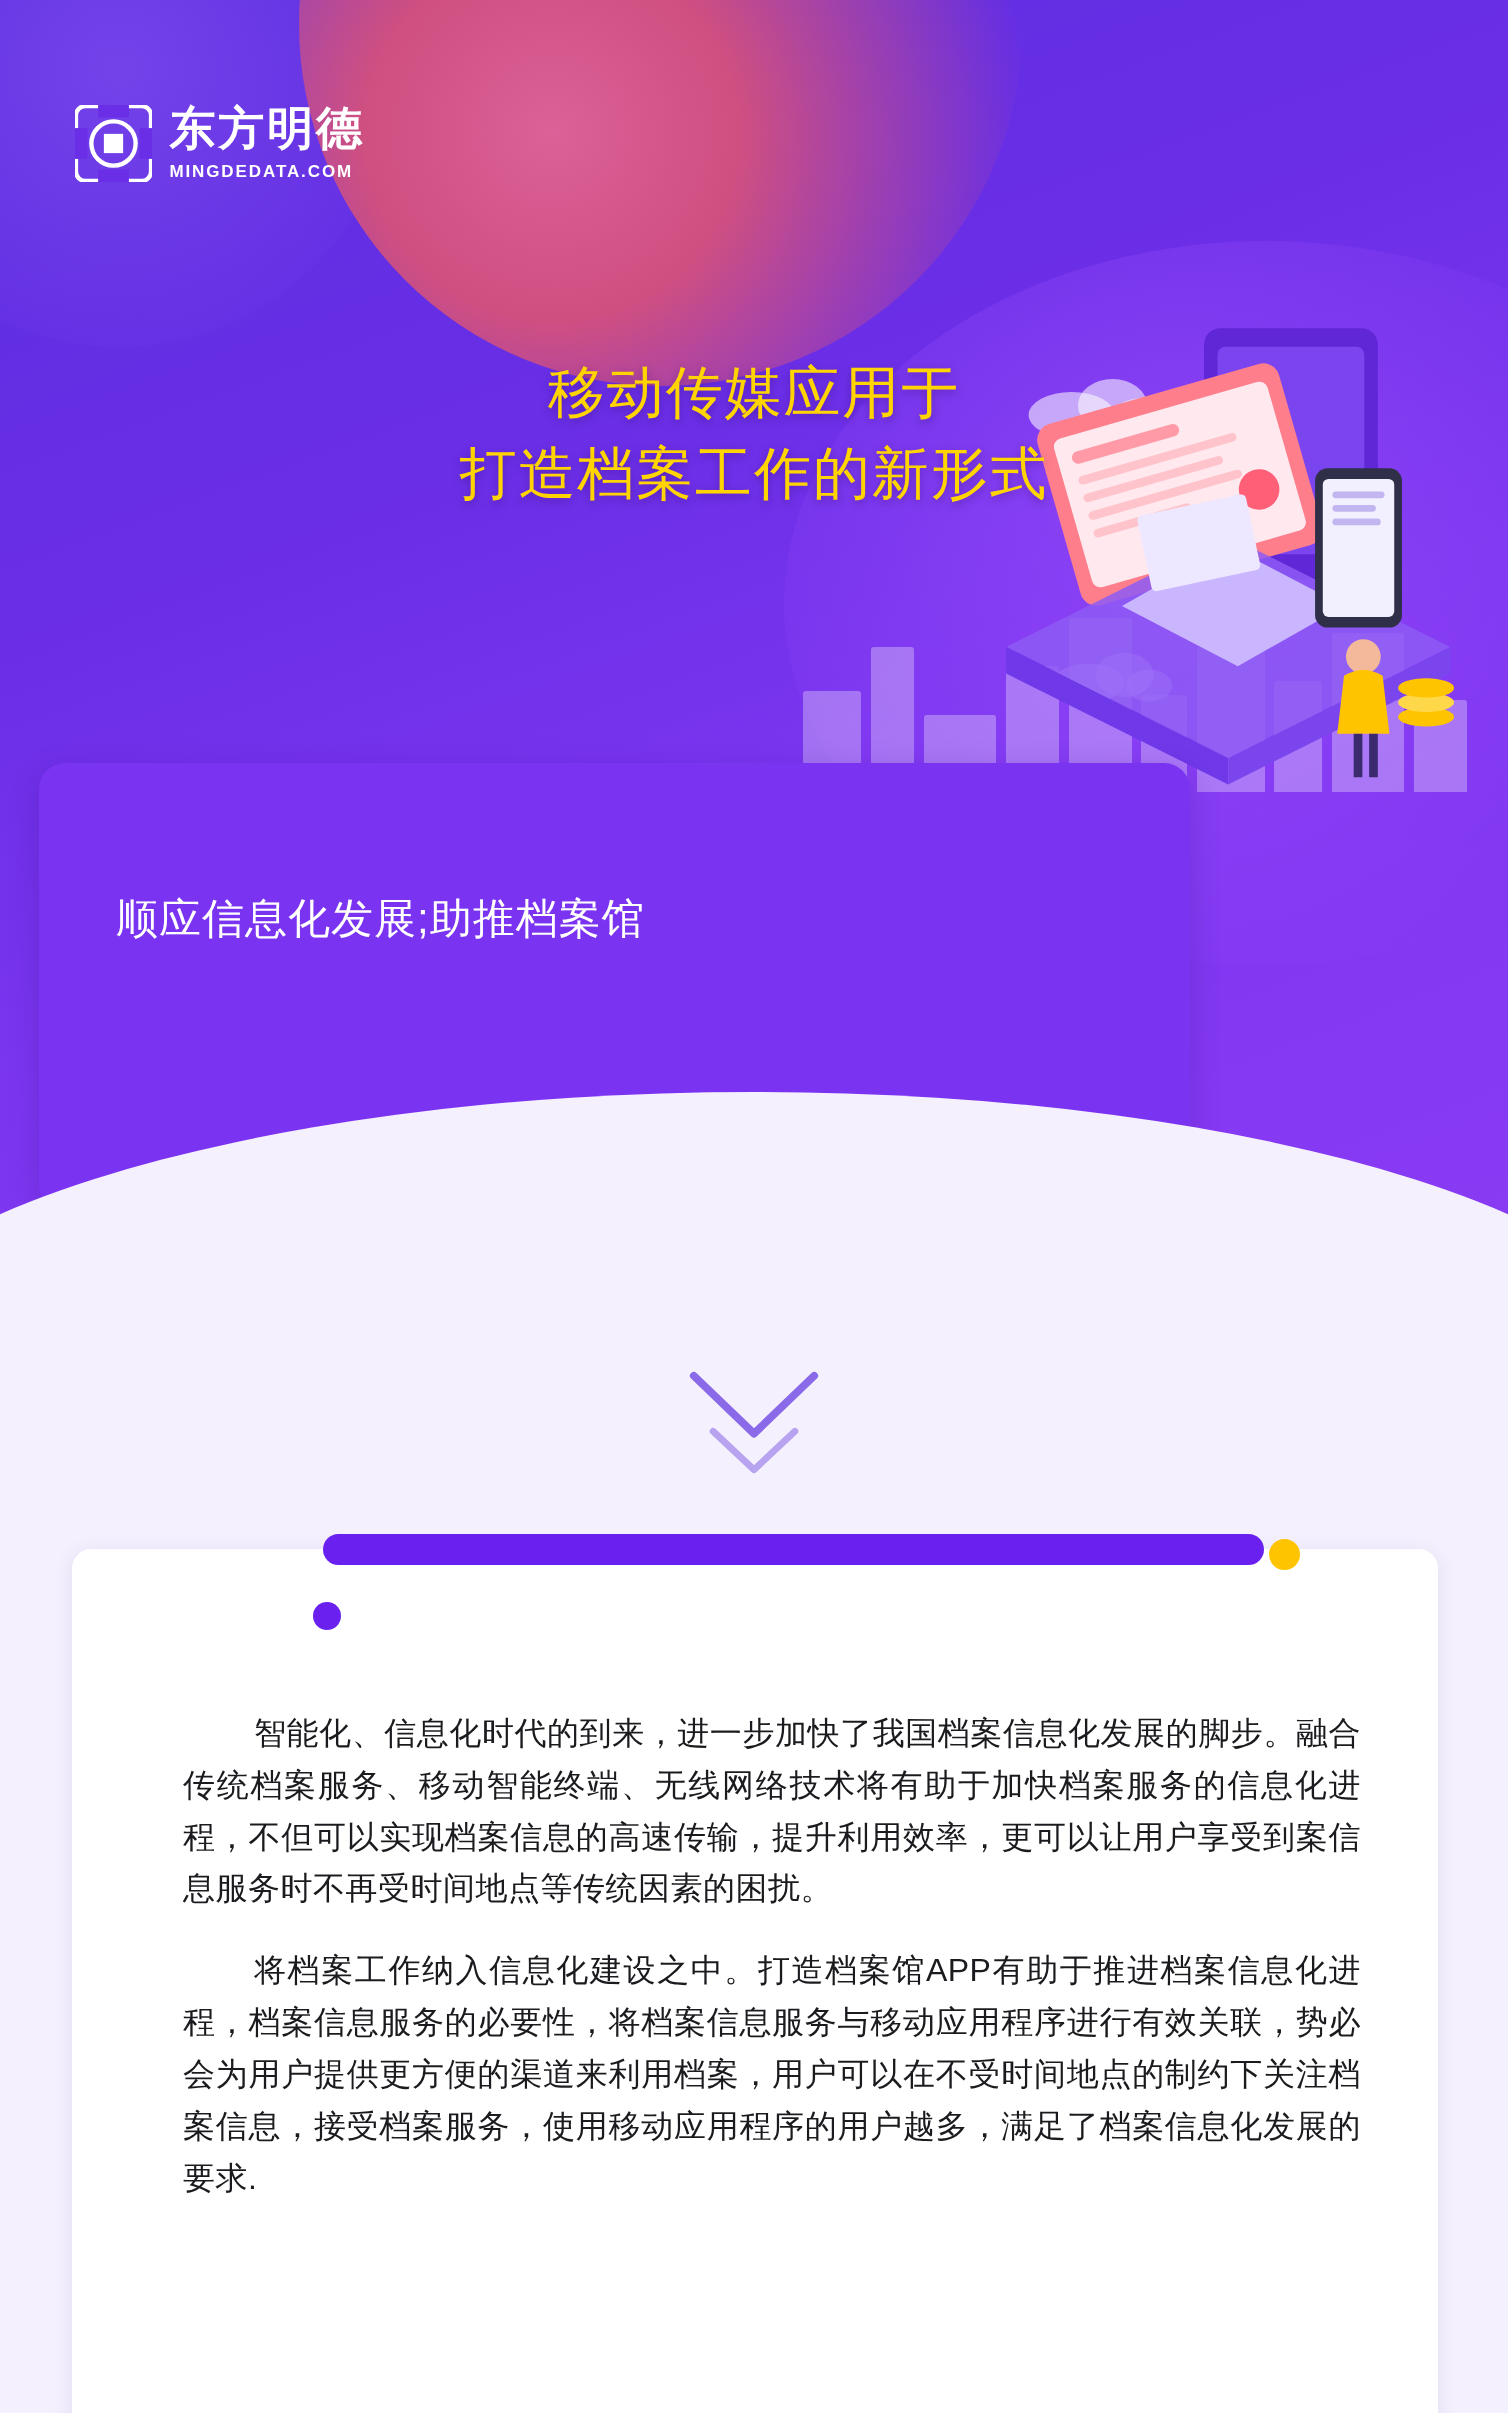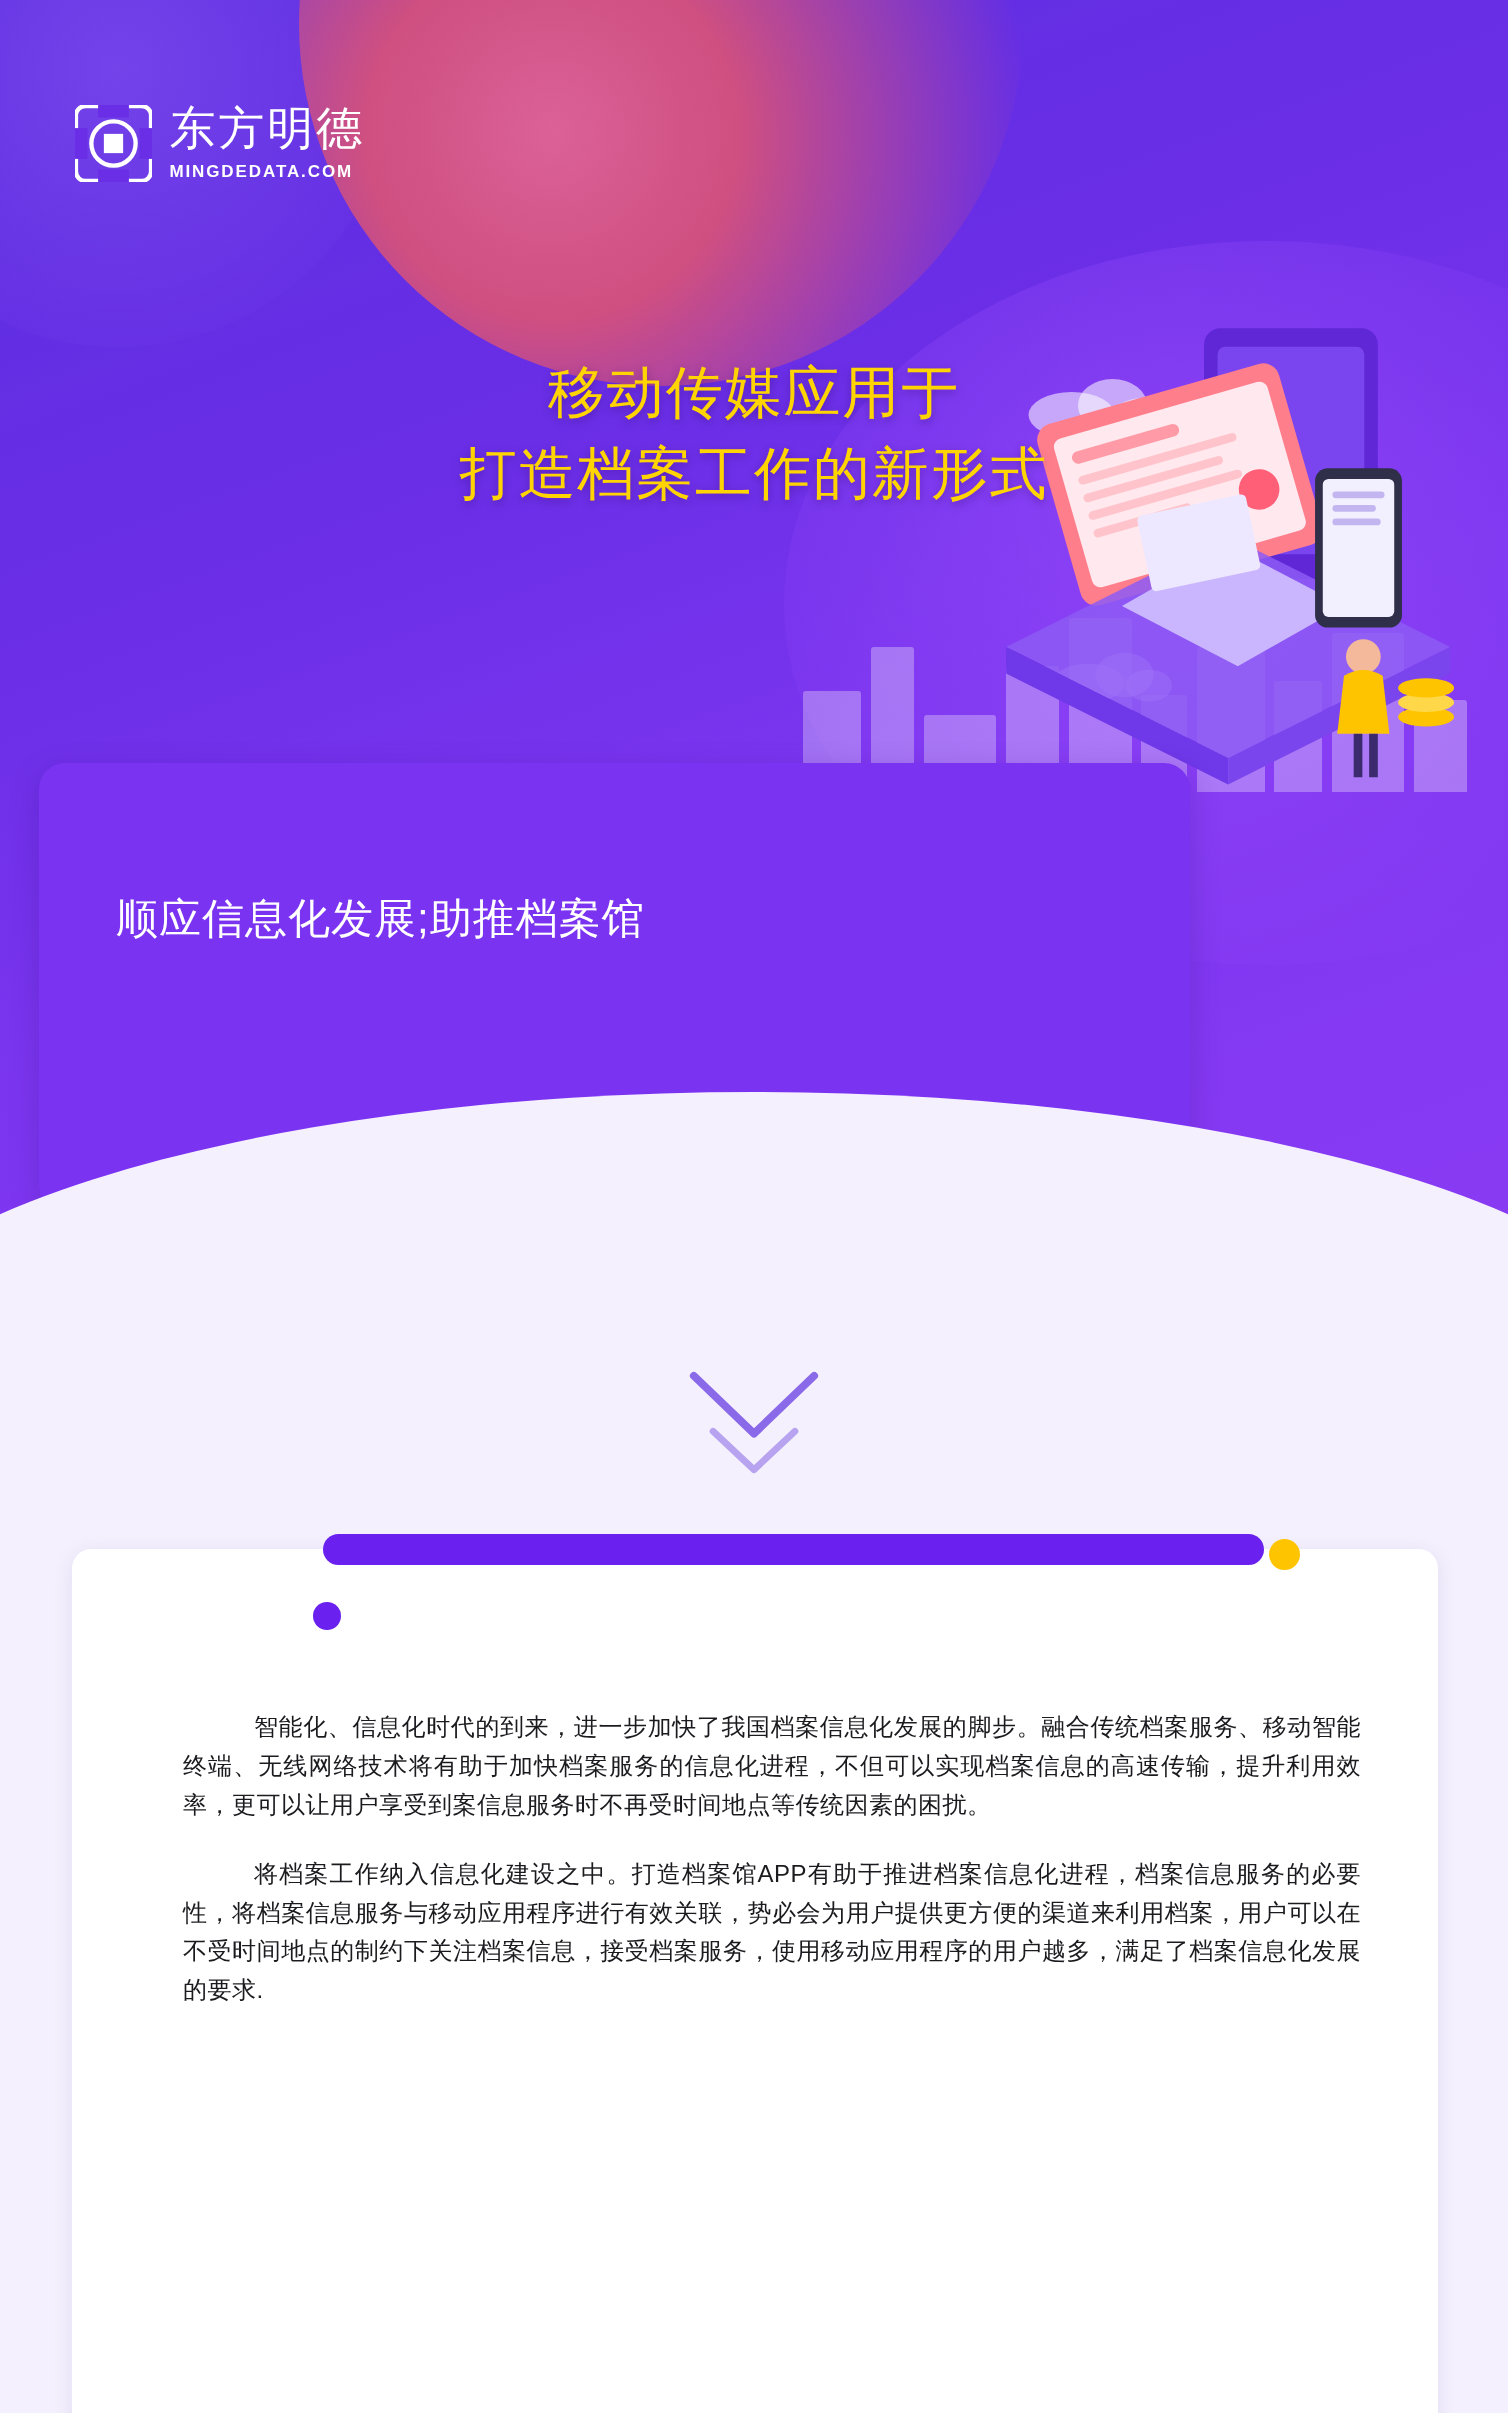--- a/index.html
+++ b/index.html
@@ -65,21 +65,21 @@
     display:flex;align-items:center;gap:17.4px;
   }
   .logo-mark{
     position:relative;
     width:77px;height:77px;
     flex:0 0 77px;
   }
   .logo-mark svg{display:block;}
   .logo-texts{display:flex;flex-direction:column;justify-content:center;}
   .logo-cn{
-    color:#fff;font-size:46px;font-weight:normal;letter-spacing:2.9px;line-height:1.05;
+    color:#fff;font-size:46px;font-weight:bold;letter-spacing:2.9px;line-height:1.05;
   }
   .logo-en{
     color:#fff;font-size:17px;font-weight:bold;letter-spacing:1.9px;margin-top:10px;
   }
 
   
   .hero-title{
     position:absolute;
     left:0;right:0;top:352px;
     text-align:center;
@@ -147,21 +147,21 @@
   .dot-purple{
     position:absolute;
     left:241px;top:53px;
     width:28px;height:28px;border-radius:50%;
     background:#6a20ef;
   }
   .body-text{
     position:absolute;
     left:111px;right:77px;top:159px;
     color:#1b1b1f;
-    font-size:24px;
+    font-size:32px;
     line-height:1.62;
     letter-spacing:0.5px;
     text-align:justify;
   }
   .body-text p{margin:0 0 30px 0;text-indent:71px;}
   .body-text p:last-child{margin-bottom:0;}
 </style>
 </head>
 <body>
 

